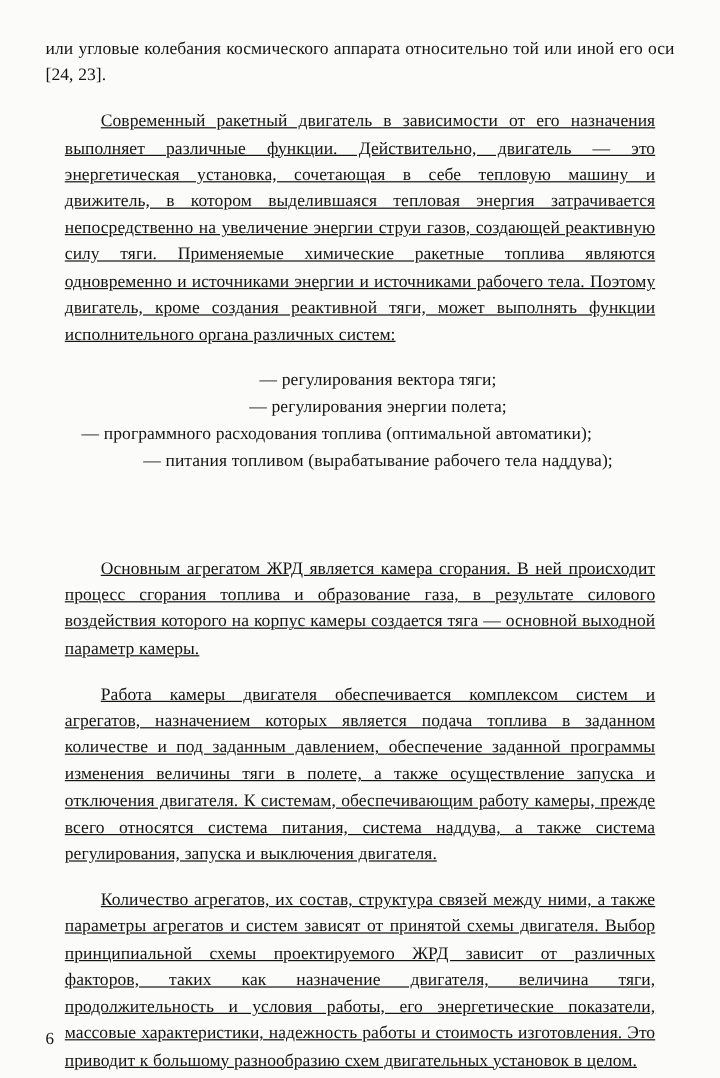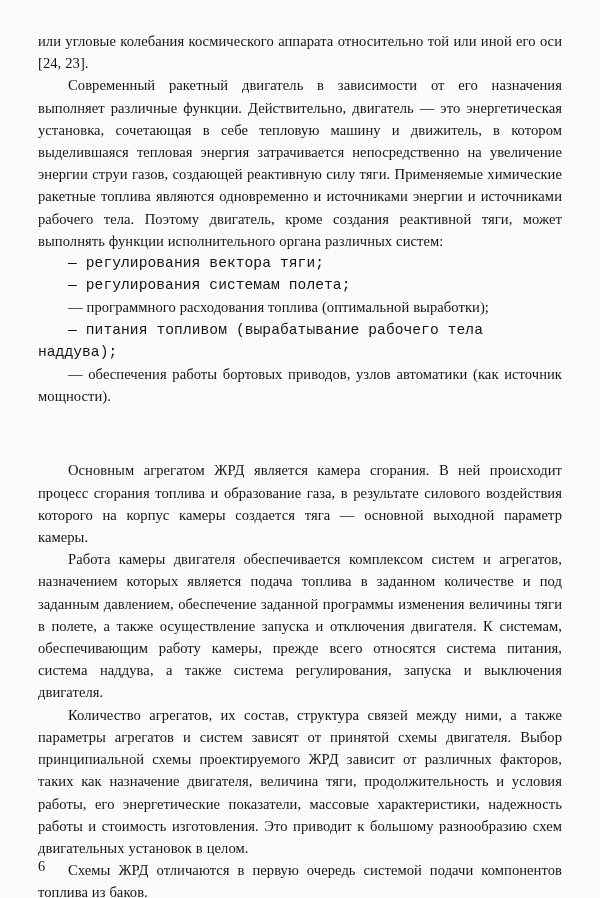--- a/index.html
+++ b/index.html
@@ -23,32 +23,32 @@
   }
   .body-text {
     font-size: 14.6px;
     line-height: 22.2px;
     text-align: justify;
     text-justify: inter-word;
     letter-spacing: 0.05px;
     word-spacing: 0.2px;
   }
   p.para {
-    margin: 0;
+    margin: 16px;
     text-indent: 30px;
+    text-decoration: underline;
   }
   p.cont {
     margin: 0;
     text-indent: 0;
   }
   p.listitem {
     margin: 0;
     text-indent: 30px;
-    text-align: left;
-    font-family: Liberation Mono, monospace;
+    text-align: center;
   }
   p.listitem-wrap {
     margin: 0;
     text-indent: 30px;
     text-align: justify;
   }
   h2.section-heading {
     font-size: 13.2px;
     font-weight: bold;
     text-align: center;
@@ -72,24 +72,23 @@
 
 <div class="page">
 
   <div class="body-text">
 
     <p class="cont">или угловые колебания космического аппарата относительно той или иной его оси [24, 23].</p>
 
     <p class="para">Современный ракетный двигатель в зависимости от его назначения выполняет различные функции. Действительно, двигатель — это энергетическая установка, сочетающая в себе тепловую машину и движитель, в котором выделившаяся тепловая энергия затрачивается непосредственно на увеличение энергии струи газов, создающей реактивную силу тяги. Применяемые химические ракетные топлива являются одновременно и источниками энергии и источниками рабочего тела. Поэтому двигатель, кроме создания реактивной тяги, может выполнять функции исполнительного органа различных  систем:</p>
 
     <p class="listitem">— регулирования вектора тяги;</p>
-    <p class="listitem">— регулирования системам полета;</p>
-    <p class="listitem-wrap">— программного расходования топлива  (оптимальной выработки);</p>
+    <p class="listitem">— регулирования энергии полета;</p>
+    <p class="listitem-wrap">— программного расходования топлива  (оптимальной автоматики);</p>
     <p class="listitem">— питания топливом (вырабатывание рабочего тела наддува);</p>
-    <p class="listitem-wrap">— обеспечения работы бортовых приводов, узлов автоматики (как источник мощности).</p>
 
   </div>
 
   <div class="gap-before-heading"></div>
 
 
   <div class="gap-after-heading"></div>
 
   <div class="body-text">
 

